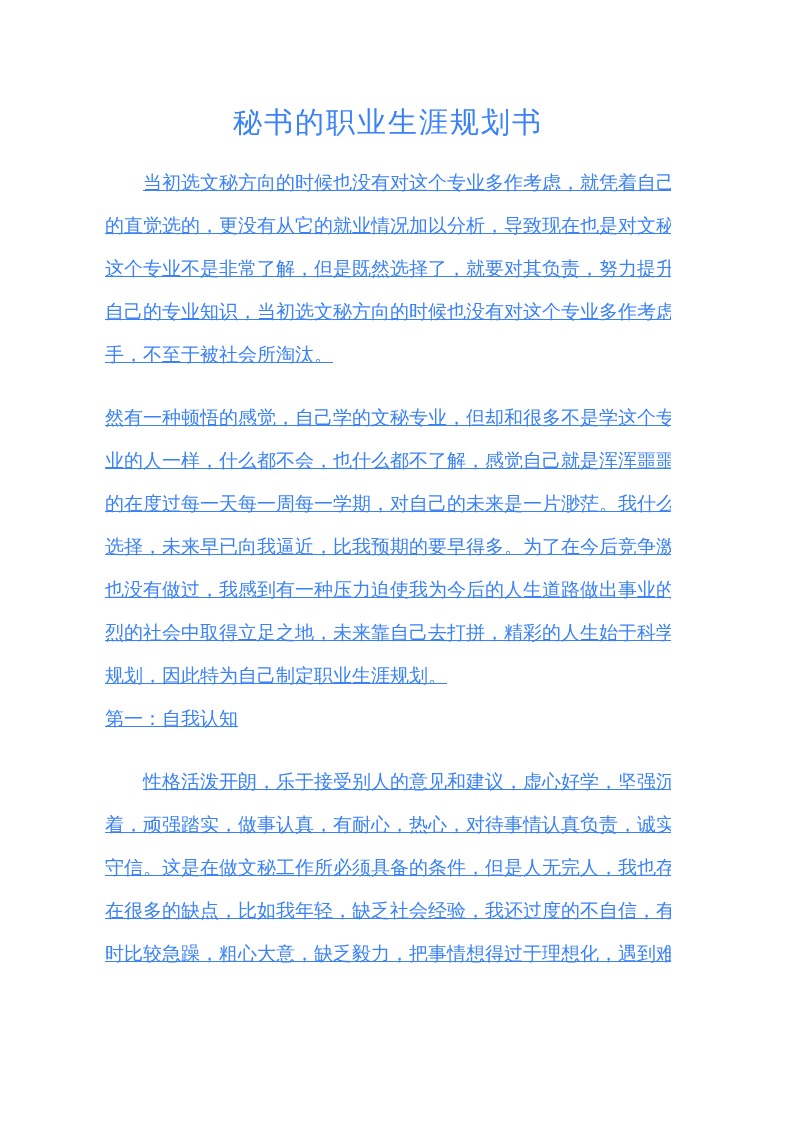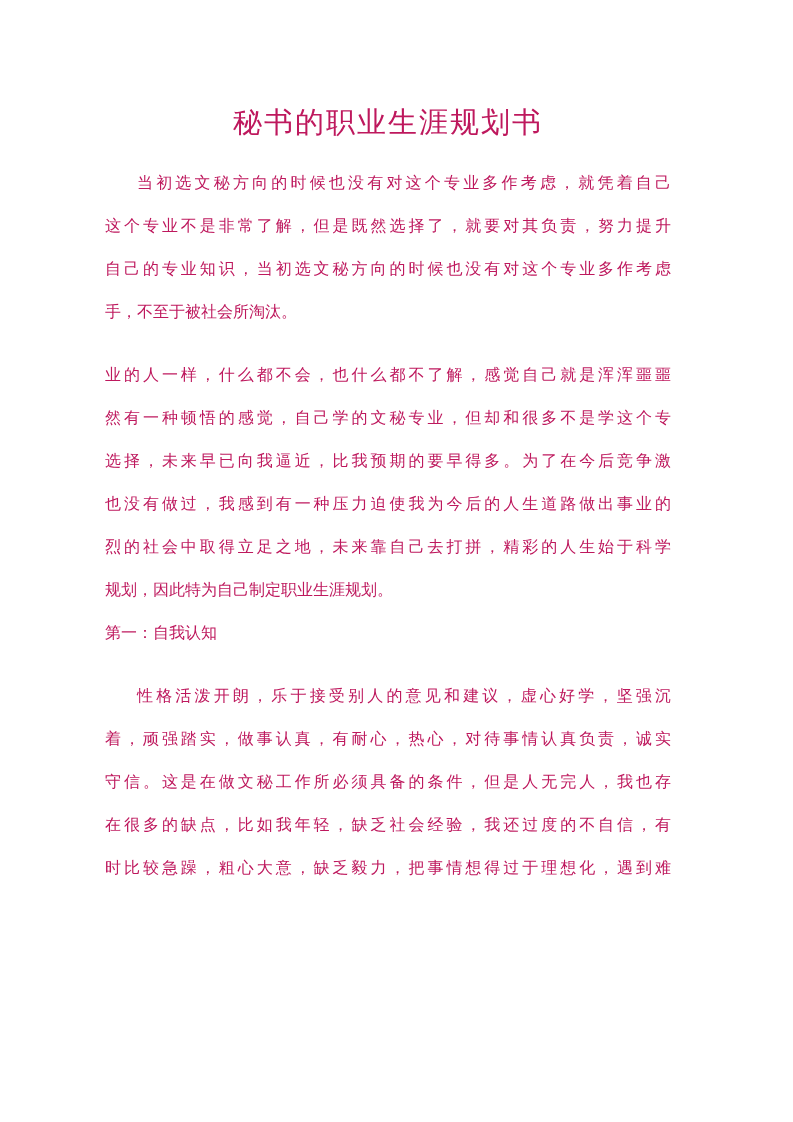--- a/index.html
+++ b/index.html
@@ -8,21 +8,21 @@
     background: #ffffff;
   }
   .page {
     position: relative;
     width: 793px;
     height: 1122px;
     background: #ffffff;
     box-sizing: border-box;
     padding: 100px 122px 0 105px;
     font-family: "DejaVu Sans", sans-serif;
-    color: #be185d;
+    color: #3b82f6;
     overflow: hidden;
   }
   .doc-title {
     margin: 0 0 17px 0;
     height: 44px;
     line-height: 44px;
     font-size: 29px;
     font-weight: normal;
     letter-spacing: 2px;
     text-align: center;
@@ -31,51 +31,54 @@
   .para {
     margin: 0 0 20px 0;
     padding: 0;
   }
   .para.no-gap {
     margin-bottom: 0;
   }
   .tline {
     height: 43px;
     line-height: 43px;
-    font-size: 16px;
+    font-size: 19px;
     text-align: justify;
     text-align-last: justify;
     overflow: hidden;
     white-space: nowrap;
+    text-decoration: underline;
   }
   .tline.first {
     text-indent: 2em;
   }
   .tline.endline {
     text-align: right;
     text-align-last: left;
   }
 </style>
 </head>
 <body>
 
 <div class="page">
 
   <h1 class="doc-title">秘书的职业生涯规划书</h1>
 
   <section class="para">
     <div class="tline first">当初选文秘方向的时候也没有对这个专业多作考虑，就凭着自己</div>
+    <div class="tline">的直觉选的，更没有从它的就业情况加以分析，导致现在也是对文秘</div>
     <div class="tline">这个专业不是非常了解，但是既然选择了，就要对其负责，努力提升</div>
     <div class="tline">自己的专业知识，当初选文秘方向的时候也没有对这个专业多作考虑</div>
     <div class="tline endline">手，不至于被社会所淘汰。</div>
   </section>
 
   <section class="para no-gap">
+    <div class="tline">然有一种顿悟的感觉，自己学的文秘专业，但却和很多不是学这个专</div>
     <div class="tline">业的人一样，什么都不会，也什么都不了解，感觉自己就是浑浑噩噩</div>
-    <div class="tline">然有一种顿悟的感觉，自己学的文秘专业，但却和很多不是学这个专</div>
+    <div class="tline">的在度过每一天每一周每一学期，对自己的未来是一片渺茫。我什么</div>
     <div class="tline">选择，未来早已向我逼近，比我预期的要早得多。为了在今后竞争激</div>
     <div class="tline">也没有做过，我感到有一种压力迫使我为今后的人生道路做出事业的</div>
     <div class="tline">烈的社会中取得立足之地，未来靠自己去打拼，精彩的人生始于科学</div>
     <div class="tline endline">规划，因此特为自己制定职业生涯规划。</div>
   </section>
 
   <section class="para">
     <div class="tline endline">第一：自我认知</div>
   </section>
 

